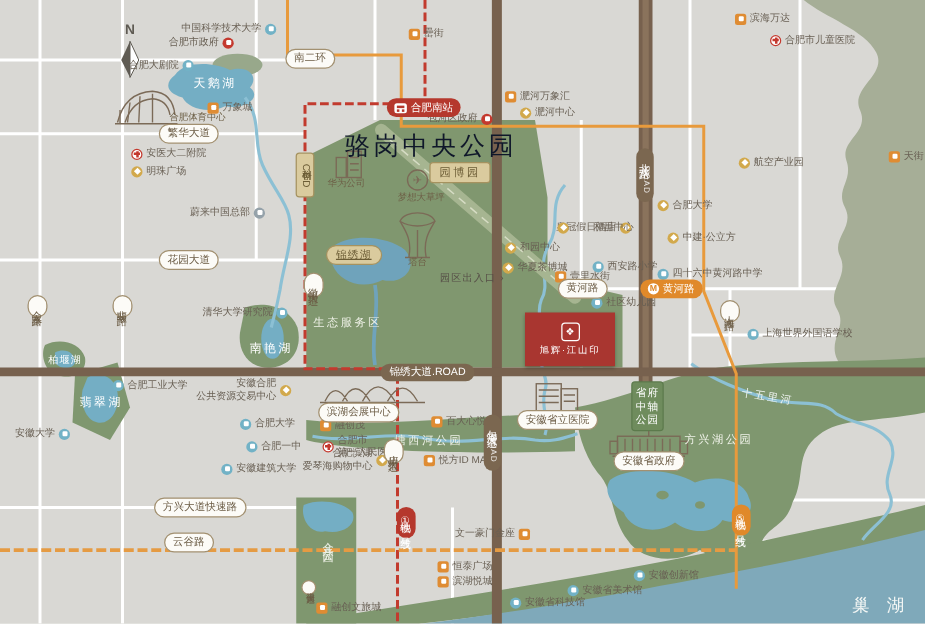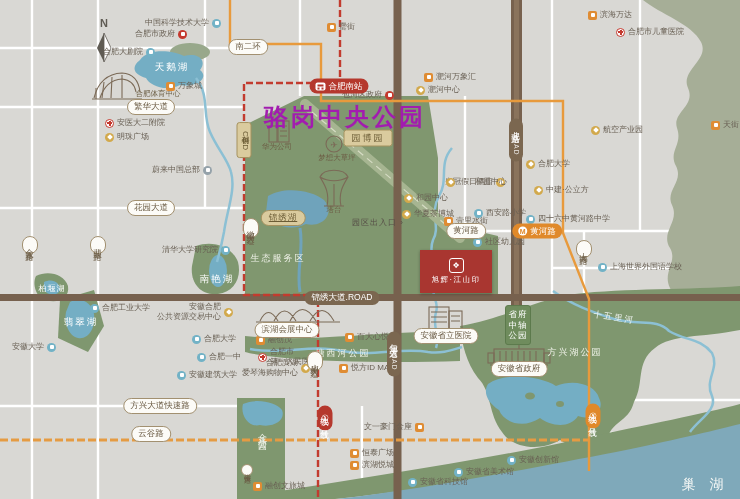--- a/index.html
+++ b/index.html
@@ -1,20 +1,20 @@
 <!DOCTYPE html>
 <html><head>
 <meta charset="utf-8">
 <style>
   html,body{margin:0;padding:0;background:#efefed}
   #map{position:relative;width:740px;height:499px;background:#d9d8d4;overflow:hidden;
        font-family:"Liberation Sans","DejaVu Sans",sans-serif}
   #shapes{position:absolute;left:0;top:0}
   .lbl{position:absolute;transform:translate(-50%,-50%);white-space:nowrap;z-index:6}
-  .park-title{font-size:24px;font-weight:bold;color:#a21caf;letter-spacing:3px}
+  .park-title{font-size:20px;font-weight:normal;color:#0f172a;letter-spacing:3px}
   .lake{color:#fff;font-size:9.5px;letter-spacing:2px}
   .lake-sm{color:#fff;font-size:8px;letter-spacing:1px}
   .big-lake{color:#f4f7f5;font-size:14px;letter-spacing:5px}
   .area{color:#eef1e7;font-size:9px;letter-spacing:2px}
   .area-v{color:#eef1e7;font-size:9px;writing-mode:vertical-rl;letter-spacing:3px}
   .river{color:#f0f4f1;font-size:8.5px;letter-spacing:2px;transform:translate(-50%,-50%) rotate(9deg)}
   .gate{color:#564f47;font-size:8px;letter-spacing:1px}
   .sketch-label{color:#6d6047;font-size:7.5px}
   .pill{position:absolute;transform:translate(-50%,-50%);background:#fcfbf7;border:1px solid #a29070;
         border-radius:9px;color:#6b5c45;font-size:8.5px;padding:1px 6px;white-space:nowrap;z-index:7}
@@ -158,21 +158,21 @@
       <div class="lbl area-v" style="left: 262px; top: 432px;">金斗公园</div>
       <div class="lbl area" style="left: 343px; top: 353px;">塘西河公园</div>
       <div class="lbl area" style="left: 575px; top: 352px;">方兴湖公园</div>
       <div class="lbl river" style="left: 614px; top: 318px;">十五里河</div>
       <div class="lbl gate" style="left: 378px; top: 222px;">园区出入口 ›</div>
       <div class="lbl sketch-label" style="left: 334px; top: 210px;">塔台</div>
       <div class="lbl sketch-label" style="left: 277px; top: 147px;">华为公司</div>
       <div class="lbl sketch-label" style="left: 337px; top: 158px;">梦想大草坪</div>
       <div class="lbl sketch-label" style="left: 158px; top: 94px;">合肥体育中心</div>
       <div class="badge khaki" style="left: 368px; top: 138px;">园博园</div>
-      <div class="badge khaki-r" style="left: 283px; top: 218px; text-decoration: underline;">锦绣湖</div>
+      <div class="badge khaki-r" style="left: 283px; top: 204px; text-decoration: underline;">锦绣湖</div>
       <div class="badge khaki-v" style="left: 244px; top: 140px;">科创CBD</div>
       <div class="badge green-v" style="left: 518px; top: 325px;">省府中轴公园</div>
       <div class="pill" style="left: 248px; top: 47px;">南二环</div>
       <div class="pill" style="left: 151px; top: 107px;">繁华大道</div>
       <div class="pill" style="left: 151px; top: 208px;">花园大道</div>
       <div class="pill v" style="left: 30px; top: 245px;">金寨路</div>
       <div class="pill v" style="left: 98px; top: 245px;">翡翠路</div>
       <div class="pill" style="left: 466px; top: 231px;">黄河路</div>
       <div class="pill v" style="left: 584px; top: 249px;">上海路</div>
       <div class="pill v" style="left: 251px; top: 228px;">徽州大道</div>
@@ -243,21 +243,21 @@
         <span class="txt">
           <span>罍街</span>
         </span>
       </div>
       <div class="poi r" style="right: 346px; top: 95px;">
         <span class="ic gov"></span>
         <span class="txt">
           <span>包河区政府</span>
         </span>
       </div>
-      <div class="poi" style="left: 424px; top: 77px; text-align: right;">
+      <div class="poi" style="left: 404px; top: 77px; text-align: right;">
         <span class="ic mal"></span>
         <span class="txt">
           <span>淝河万象汇</span>
         </span>
       </div>
       <div class="poi" style="left: 416px; top: 90px;">
         <span class="ic gld"></span>
         <span class="txt">
           <span>淝河中心</span>
         </span>

